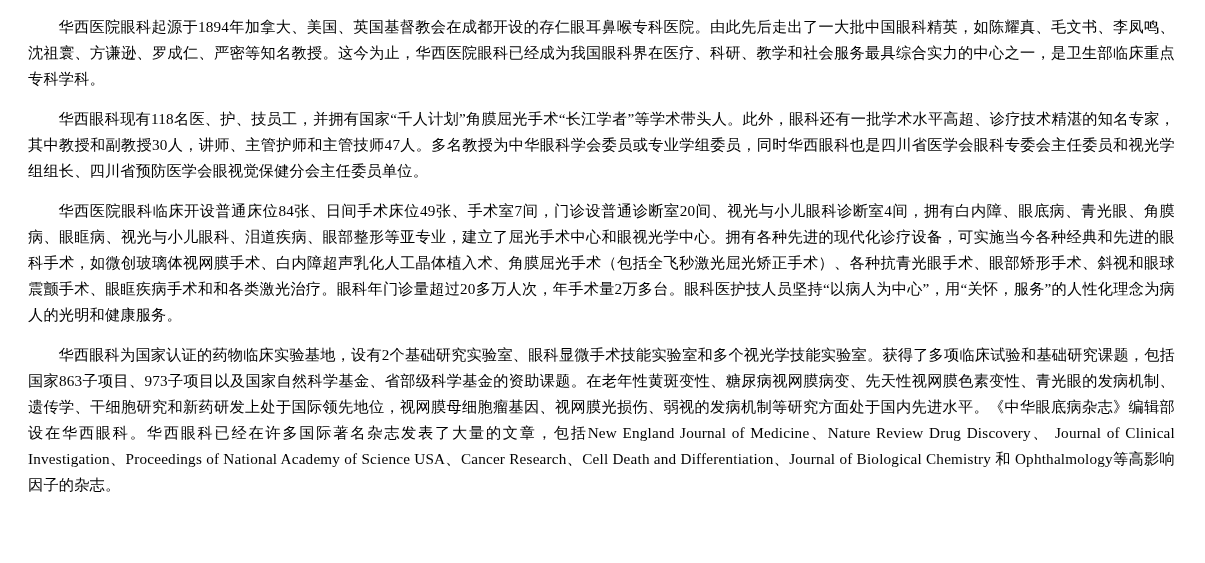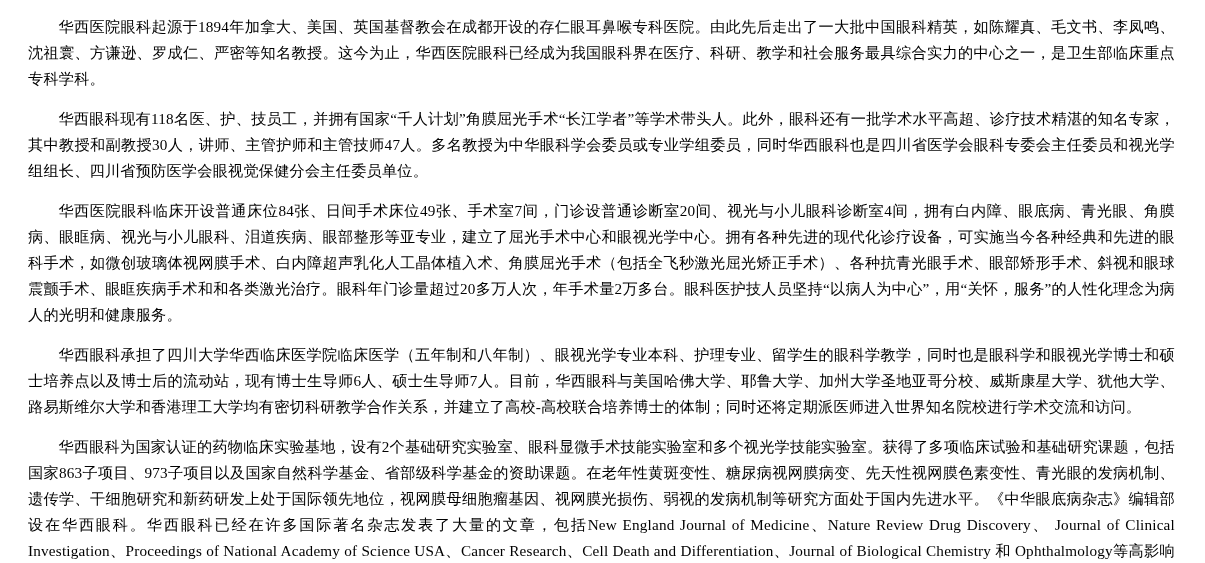--- a/index.html
+++ b/index.html
@@ -31,15 +31,14 @@
     margin-bottom: 0;
   }
 </style>
 </head>
 <body>
 
 <div id="document-body">
   <p class="para">华西医院眼科起源于1894年加拿大、美国、英国基督教会在成都开设的存仁眼耳鼻喉专科医院。由此先后走出了一大批中国眼科精英，如陈耀真、毛文书、李凤鸣、沈祖寰、方谦逊、罗成仁、严密等知名教授。这今为止，华西医院眼科已经成为我国眼科界在医疗、科研、教学和社会服务最具综合实力的中心之一，是卫生部临床重点专科学科。</p>
   <p class="para">华西眼科现有118名医、护、技员工，并拥有国家“千人计划”角膜屈光手术“长江学者”等学术带头人。此外，眼科还有一批学术水平高超、诊疗技术精湛的知名专家，其中教授和副教授30人，讲师、主管护师和主管技师47人。多名教授为中华眼科学会委员或专业学组委员，同时华西眼科也是四川省医学会眼科专委会主任委员和视光学组组长、四川省预防医学会眼视觉保健分会主任委员单位。</p>
   <p class="para">华西医院眼科临床开设普通床位84张、日间手术床位49张、手术室7间，门诊设普通诊断室20间、视光与小儿眼科诊断室4间，拥有白内障、眼底病、青光眼、角膜病、眼眶病、视光与小儿眼科、泪道疾病、眼部整形等亚专业，建立了屈光手术中心和眼视光学中心。拥有各种先进的现代化诊疗设备，可实施当今各种经典和先进的眼科手术，如微创玻璃体视网膜手术、白内障超声乳化人工晶体植入术、角膜屈光手术（包括全飞秒激光屈光矫正手术）、各种抗青光眼手术、眼部矫形手术、斜视和眼球震颤手术、眼眶疾病手术和和各类激光治疗。眼科年门诊量超过20多万人次，年手术量2万多台。眼科医护技人员坚持“以病人为中心”，用“关怀，服务”的人性化理念为病人的光明和健康服务。</p>
-  <p class="para">华西眼科承担了四川大学华西临床医学院临床医学（五年制和八年制）、眼视光学专业本科、护理专业、留学生的眼科学教学，同时也是眼科学和眼视光学博士和硕士培养点以及博士后的流动站，现有博士生导师6人、硕士生导师7人。目前，华西眼科与美国哈佛大学、耶鲁大学、加州大学圣地亚哥分校、威斯康星大学、犹他大学、路易斯维尔大学和香港理工大学均有密切科研教学合作关系，并建立了高校-高校联合培养博士的体制；同时还将定期派医师进入世界知名院校进行学术交流和访问。</p>
   <p class="para">华西眼科为国家认证的药物临床实验基地，设有2个基础研究实验室、眼科显微手术技能实验室和多个视光学技能实验室。获得了多项临床试验和基础研究课题，包括国家863子项目、973子项目以及国家自然科学基金、省部级科学基金的资助课题。在老年性黄斑变性、糖尿病视网膜病变、先天性视网膜色素变性、青光眼的发病机制、遗传学、干细胞研究和新药研发上处于国际领先地位，视网膜母细胞瘤基因、视网膜光损伤、弱视的发病机制等研究方面处于国内先进水平。《中华眼底病杂志》编辑部设在华西眼科。华西眼科已经在许多国际著名杂志发表了大量的文章，包括New England Journal of Medicine、Nature Review Drug Discovery、 Journal of Clinical Investigation、Proceedings of National Academy of Science USA、Cancer Research、Cell Death and Differentiation、Journal of Biological Chemistry 和 Ophthalmology等高影响因子的杂志。</p>
 </div>
 
 </body></html>

